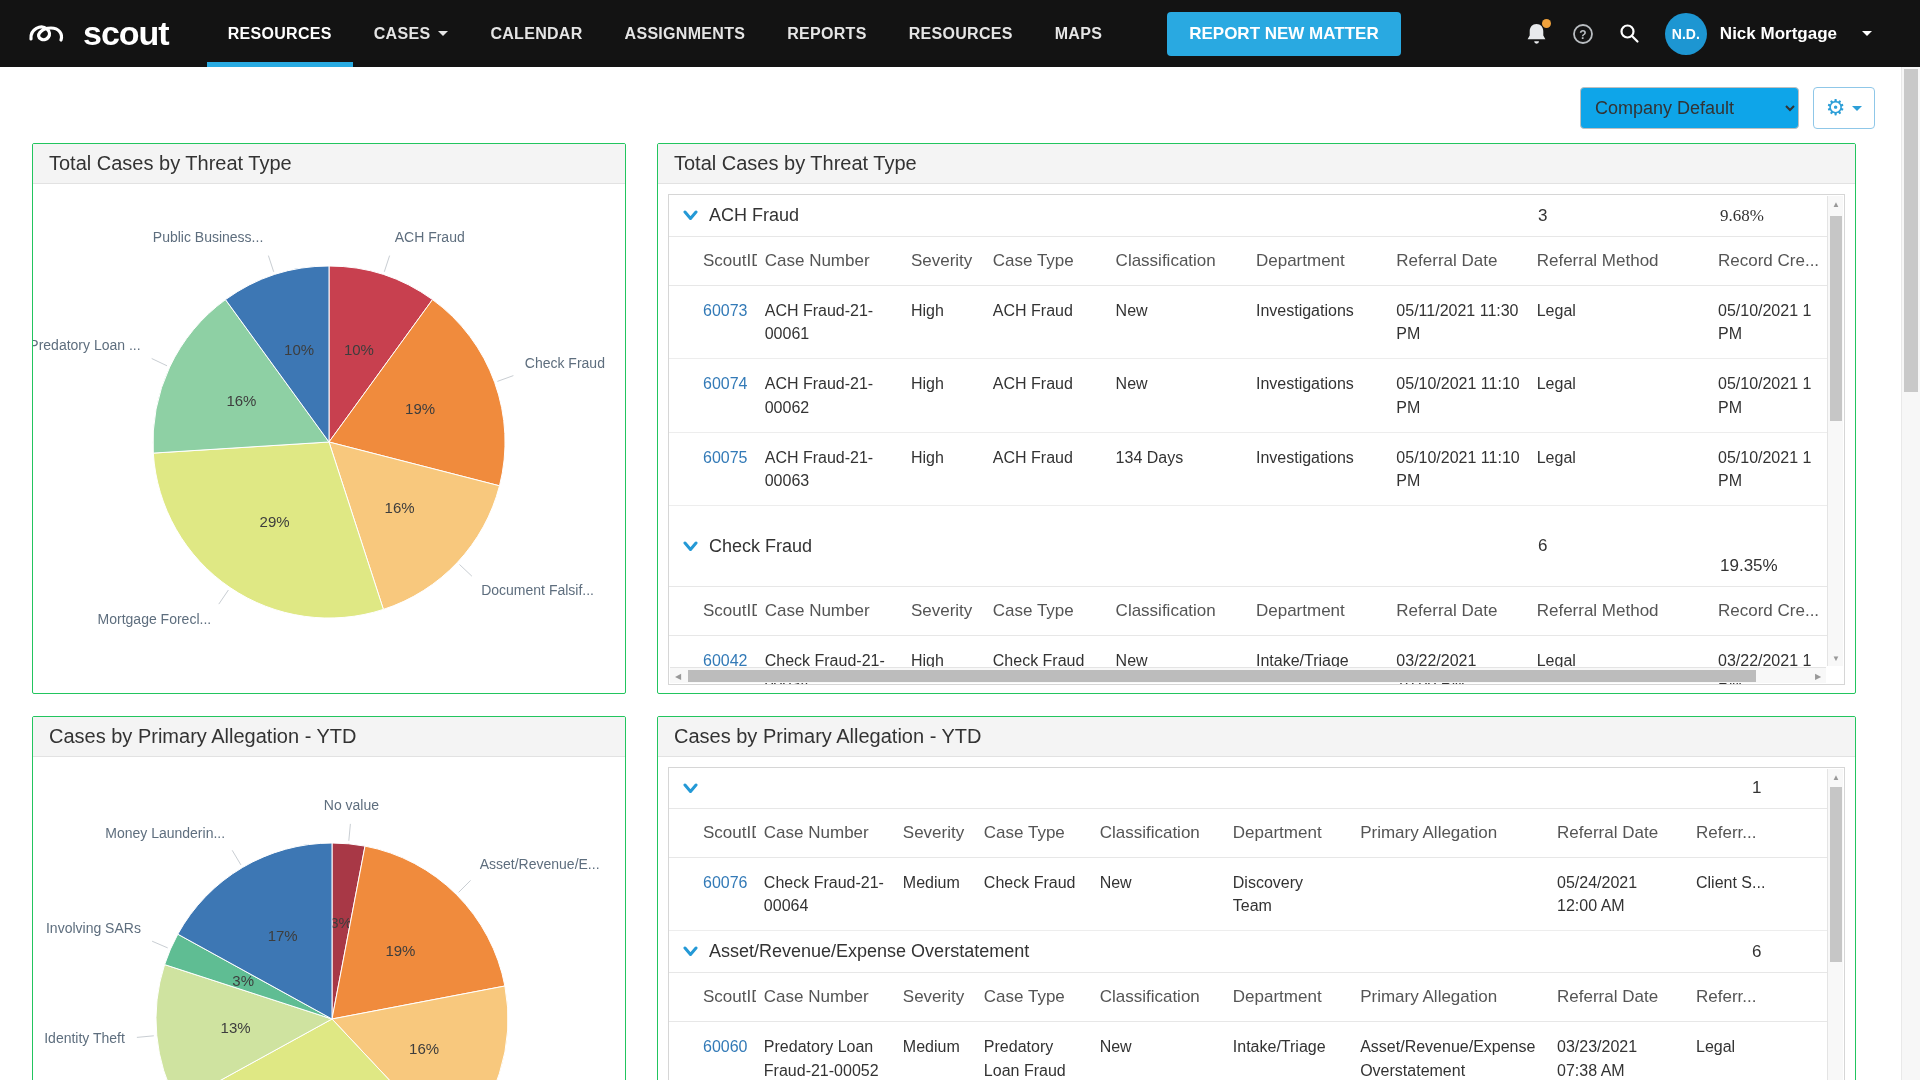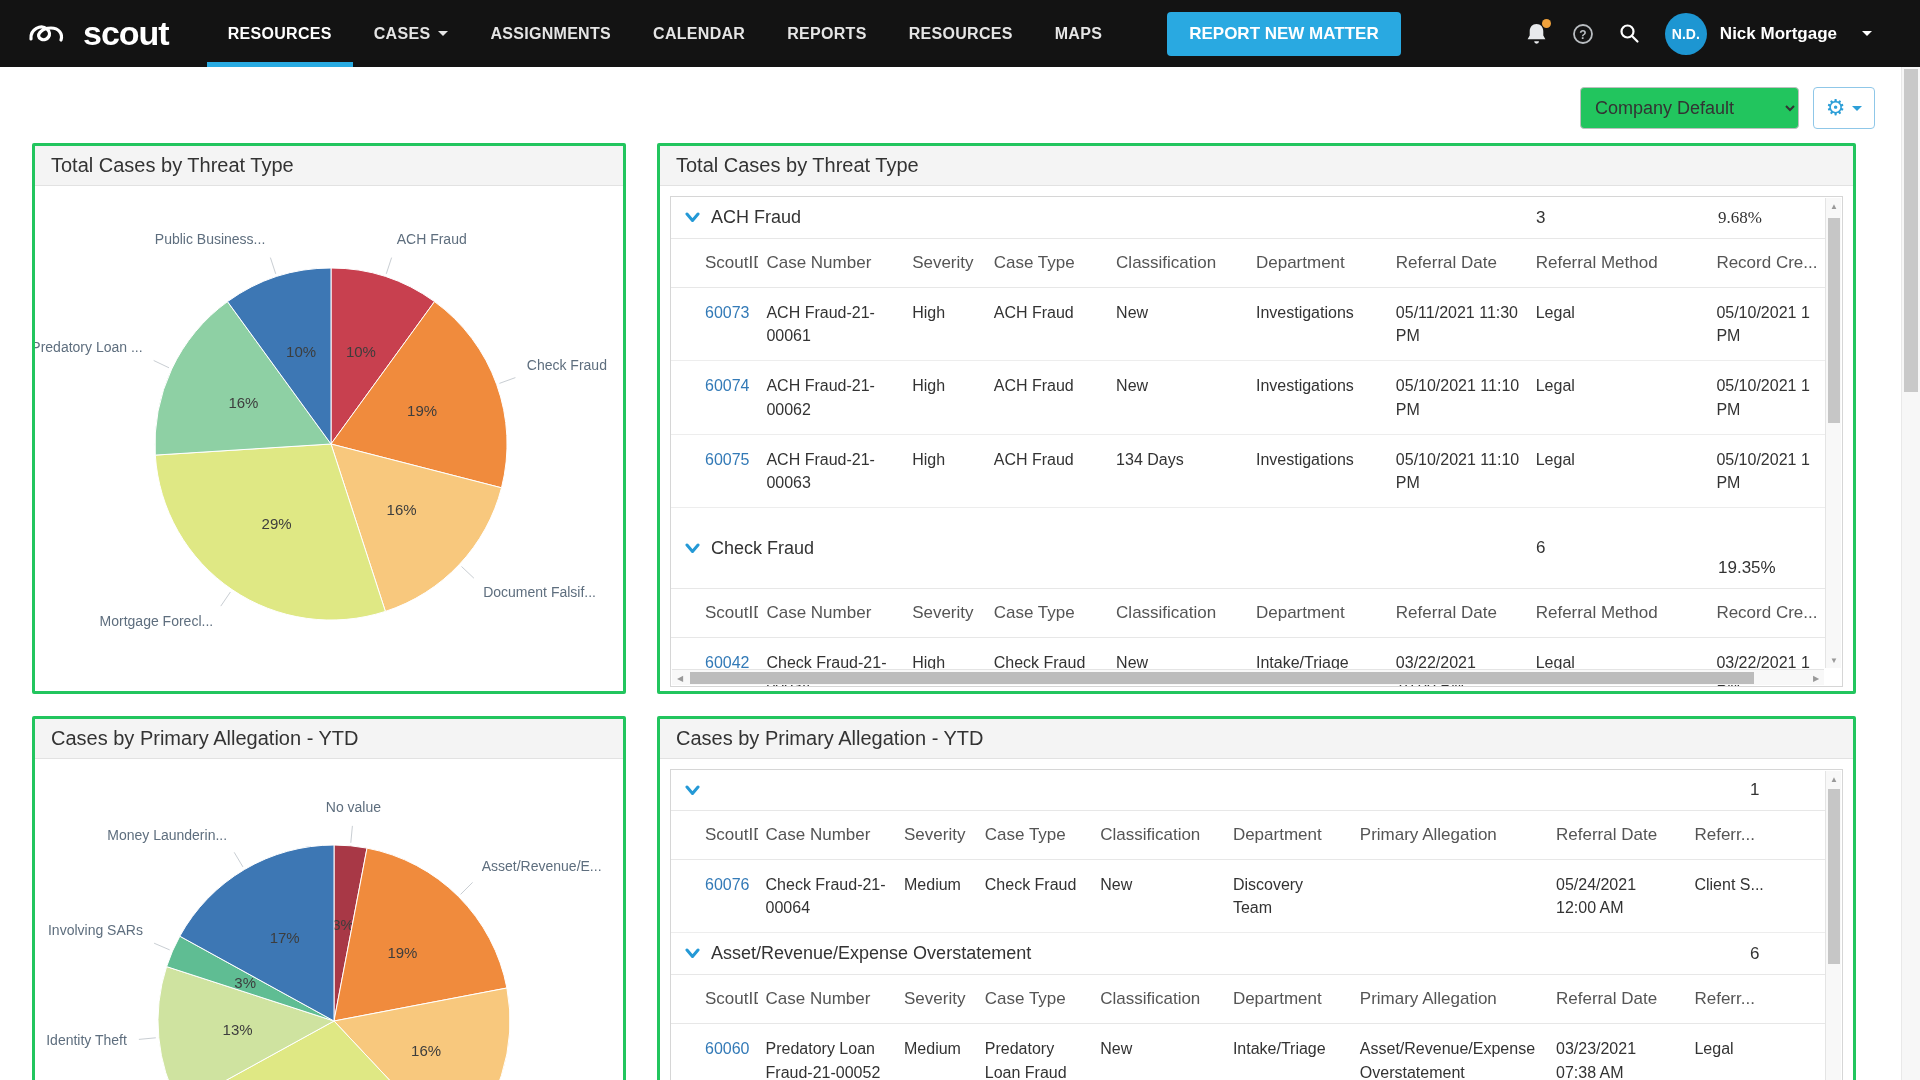--- a/index.html
+++ b/index.html
@@ -30,29 +30,29 @@
 
   
   .page-scrollbar { position:fixed; top:67px; right:0; bottom:0; width:19px; background:#f7f7f7;
     border-left:1px solid #e9e9e9; }
   .page-scrollbar .thumb { position:absolute; top:2px; left:2px; right:2px; height:323px; background:#c9c9c9; }
 
   
   .content { padding:20px 45px 0 32px; }
   .toolbar { display:flex; justify-content:flex-end; gap:14px; margin-bottom:14px; }
   .view-select { width:219px; height:42px; font-size:18px; color:#333; border:1px solid #bfbfbf;
-    border-radius:4px; background:#22c55e; padding:0 10px; font-family:"Liberation Sans", sans-serif; }
+    border-radius:4px; background:#0ea5e9; padding:0 10px; font-family:"Liberation Sans", sans-serif; }
   .gear-btn { width:62px; height:42px; border:1px solid #8fc7e8; background:#fff; border-radius:4px;
     display:flex; align-items:center; justify-content:center; gap:7px; color:#2d9fd8; cursor:pointer; }
   .gear-glyph { font-size:22px; line-height:1; color:#2d9fd8; }
   .blue-caret { color:#2d9fd8; }
 
   .grid-2 { display:grid; grid-template-columns:594px 1199px; column-gap:31px; row-gap:22px; }
 
-  .panel { border:3px solid #22c55e; border-radius:2px; background:#fff; height:551px; overflow:hidden; }
+  .panel { border:1px solid #22c55e; border-radius:2px; background:#fff; height:551px; overflow:hidden; }
   .panel-header { background:#f4f4f4; border-bottom:1px solid #e2e2e2; padding:8px 16px; font-size:20px; color:#333; }
   .panel-body { position:relative; }
   .panel-body.pad { padding:10px; height:511px; }
   .panel-body svg { display:block; }
 
   
   .table-region { position:relative; height:491px; border:1px solid #d6d6d6; overflow:hidden; background:#fff; }
   table.grid-table { width:calc(100% - 17px); border-collapse:collapse; table-layout:fixed; }
   .group-row td { border-bottom:1px solid #e7e7e7; padding:10px 14px; }
   .group-wrap { display:flex; align-items:center; gap:11px; }
@@ -99,24 +99,24 @@
   </div>
   <div class="nav-items">
       <div class="nav-item active">
         <span>RESOURCES</span>
       </div>
       <div class="nav-item">
         <span>CASES</span>
         <span class="caret"></span>
       </div>
       <div class="nav-item">
+        <span>CALENDAR</span>
+      </div>
+      <div class="nav-item">
         <span>ASSIGNMENTS</span>
-      </div>
-      <div class="nav-item">
-        <span>CALENDAR</span>
       </div>
       <div class="nav-item">
         <span>REPORTS</span>
       </div>
       <div class="nav-item">
         <span>RESOURCES</span>
       </div>
       <div class="nav-item">
         <span>MAPS</span>
       </div>

